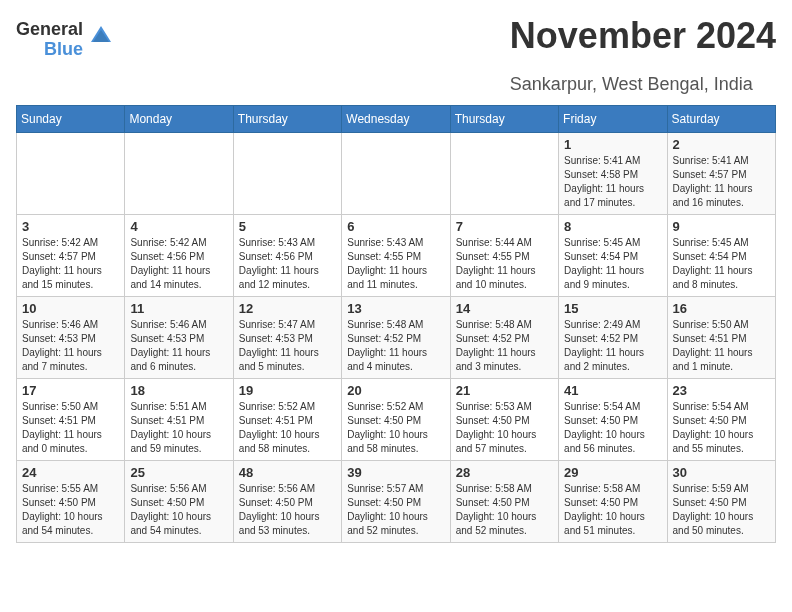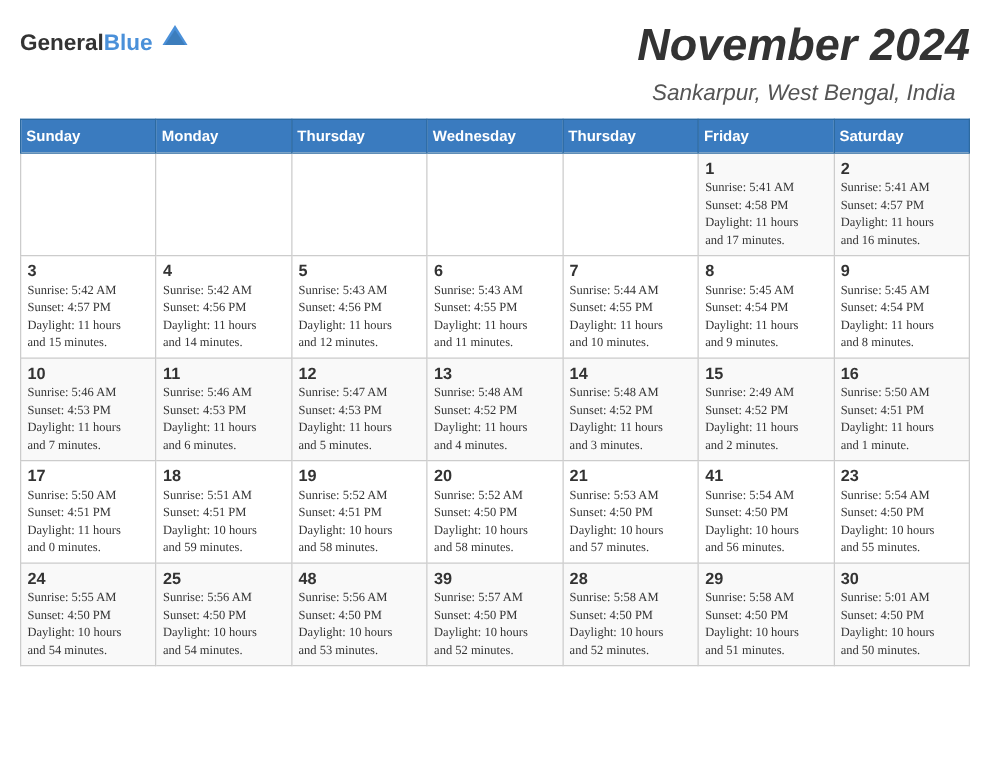--- a/index.html
+++ b/index.html
@@ -28,44 +28,43 @@
       color: #333;
       line-height: 1.1;
     }
     .logo-text-blue {
       font-size: 18px;
       font-weight: bold;
       color: #4a90d9;
       line-height: 1.1;
     }
     .title-area {
-      text-align: center;
-      font-style: italic;
+      text-align: left;
     }
     .month-title {
       font-size: 36px;
       font-weight: bold;
       color: #333;
       line-height: 1.1;
     }
     .location-title {
       font-size: 18px;
       color: #555;
-      margin-top: 8px;
+      margin-top: 18px;
     }
     table {
       width: 100%;
       border-collapse: collapse;
       table-layout: fixed;
     }
     thead tr th {
       background-color: #3a7bbf;
       color: #fff;
       font-size: 12px;
-      font-weight: bold;
+      font-weight: normal;
       padding: 6px 4px;
       text-align: left;
       border: 1px solid #2d6aa0;
     }
     tbody tr td {
       border: 1px solid #ccc;
       vertical-align: top;
       padding: 4px 4px 4px 5px;
       font-size: 10px;
       color: #333;
@@ -79,33 +78,32 @@
       font-size: 13px;
       font-weight: bold;
       color: #333;
       display: block;
       margin-bottom: 2px;
     }
     .cell-content {
       font-size: 10px;
       line-height: 1.4;
       color: #333;
-      font-family: Liberation Serif, serif;
     }
     .empty-cell {
       background: #fff !important;
     }
   </style>
 </head>
 <body>
 
 <div class="header-area">
   <div class="logo">
     <div style="display:flex; align-items:center; gap:2px;">
-      <div style="display:flex; flex-direction:row; align-items:flex-end;">
+      <div style="display:flex; flex-direction:column; align-items:flex-end;">
         <span class="logo-text-general">General</span>
         <span class="logo-text-blue">Blue</span>
       </div>
       <div style="margin-left:2px; margin-top:-4px;">
         <svg width="28" height="28" viewBox="0 0 28 28">
           <polygon points="14,4 24,20 4,20" fill="#4a90d9"></polygon>
           <polygon points="14,8 22,20 6,20" fill="#2d6aa0" opacity="0.5"></polygon>
         </svg>
       </div>
     </div>
@@ -341,20 +339,20 @@
         </td>
         <td>
           <span class="day-number">29</span>
           <div class="cell-content" style="white-space: pre-line;">Sunrise: 5:58 AM
 Sunset: 4:50 PM
 Daylight: 10 hours
 and 51 minutes.</div>
         </td>
         <td>
           <span class="day-number">30</span>
-          <div class="cell-content" style="white-space: pre-line;">Sunrise: 5:01 AM
+          <div class="cell-content" style="white-space: pre-line;">Sunrise: 5:59 AM
 Sunset: 4:50 PM
 Daylight: 10 hours
 and 50 minutes.</div>
         </td>
       </tr>
     </tbody>
 </table>
 
 </body></html>

